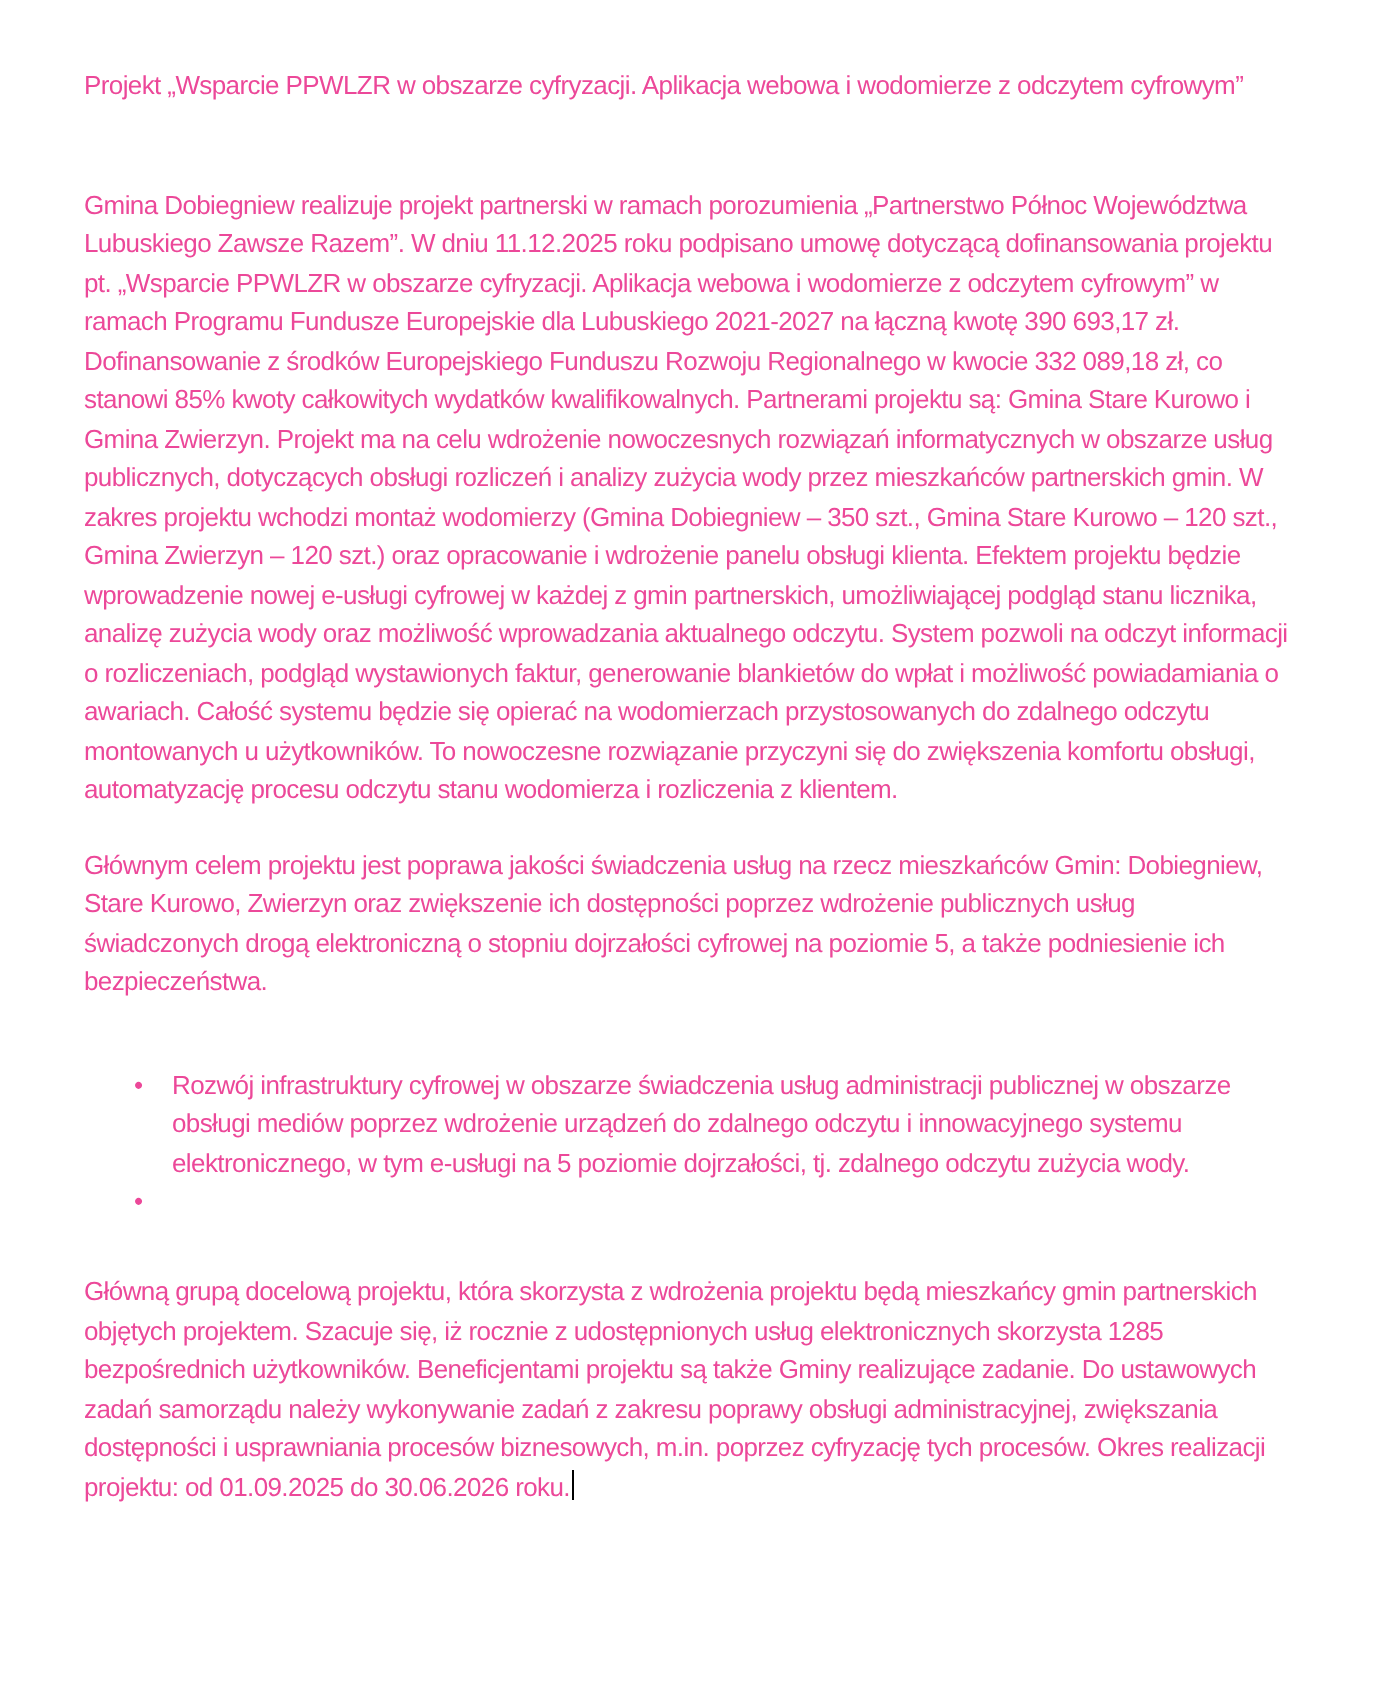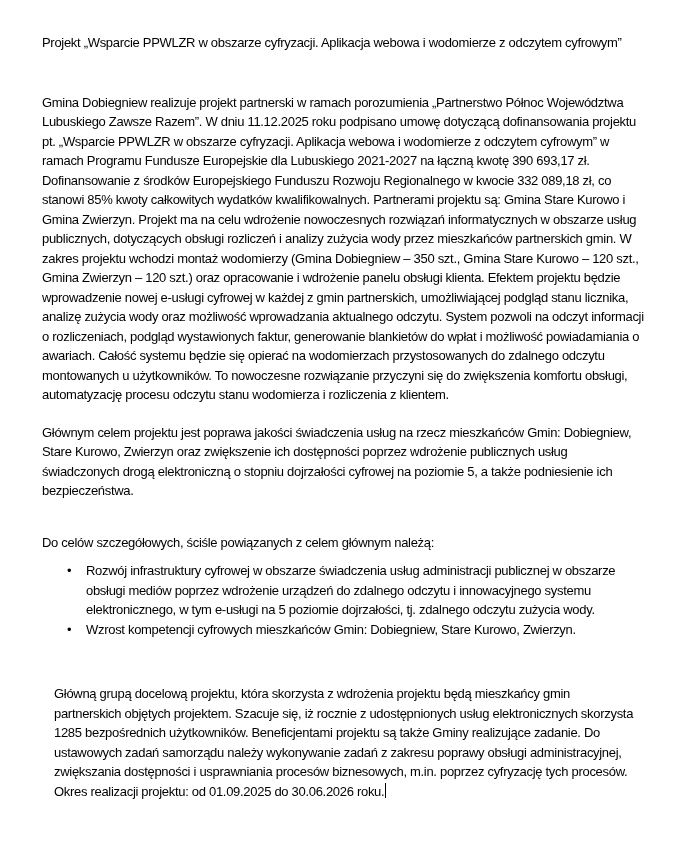--- a/index.html
+++ b/index.html
@@ -6,21 +6,21 @@
   body {
     width: 688px; height: 849px;
     background: #ffffff;
     font-family: "Liberation Sans", sans-serif;
   }
   .page {
     box-sizing: border-box;
     width: 688px; height: 849px;
     padding: 33px 40px 20px 42px;
     overflow: hidden;
-    color: #000000;
+    color: #ec4899;
     font-size: 13px;
     line-height: 19.5px;
     letter-spacing: -0.3px;
     cursor: text;
   }
   p { margin: 0; }
   .doc-title      { margin: 0 0 40px 0; }
   .p-intro        { margin: 0 0 18px 0; }
   .p-goal         { margin: 0 0 32px 0; }
   .p-goals-intro  { margin: 0 0 9px 0; }
@@ -28,50 +28,48 @@
     list-style: none;
     margin: 0 0 45px 0;
     padding: 0;
   }
   ul.goals li { position: relative; padding-left: 44px; }
   ul.goals li .marker {
     position: absolute;
     left: 25px; top: 0;
     letter-spacing: 0;
   }
-  .p-target { margin: 12px; }
+  .p-target { margin: 0; }
   .caret {
     display: inline-block;
     width: 1px; height: 15px;
     background: #000000;
     vertical-align: -2px;
     margin-left: 1px;
   }
 </style>
 </head>
 <body>
 
 <div class="page">
 
   <p class="doc-title">Projekt „Wsparcie PPWLZR w obszarze cyfryzacji. Aplikacja webowa i wodomierze z odczytem cyfrowym”</p>
 
   <p class="p-intro">Gmina Dobiegniew realizuje projekt partnerski w ramach porozumienia „Partnerstwo Północ Województwa Lubuskiego Zawsze Razem”. W dniu 11.12.2025 roku podpisano umowę dotyczącą dofinansowania projektu pt. „Wsparcie PPWLZR w obszarze cyfryzacji. Aplikacja webowa i wodomierze z odczytem cyfrowym” w ramach Programu Fundusze Europejskie dla Lubuskiego 2021-2027 na łączną kwotę 390 693,17 zł. Dofinansowanie z środków Europejskiego Funduszu Rozwoju Regionalnego w kwocie 332 089,18 zł, co stanowi 85% kwoty całkowitych wydatków kwalifikowalnych. Partnerami projektu są: Gmina Stare Kurowo i Gmina Zwierzyn. Projekt ma na celu wdrożenie nowoczesnych rozwiązań informatycznych w obszarze usług publicznych, dotyczących obsługi rozliczeń i analizy zużycia wody przez mieszkańców partnerskich gmin. W zakres projektu wchodzi montaż wodomierzy (Gmina Dobiegniew – 350 szt., Gmina Stare Kurowo – 120 szt., Gmina Zwierzyn – 120 szt.) oraz opracowanie i wdrożenie panelu obsługi klienta. Efektem projektu będzie wprowadzenie nowej e-usługi cyfrowej w każdej z gmin partnerskich, umożliwiającej podgląd stanu licznika, analizę zużycia wody oraz możliwość wprowadzania aktualnego odczytu. System pozwoli na odczyt informacji o rozliczeniach, podgląd wystawionych faktur, generowanie blankietów do wpłat i możliwość powiadamiania o awariach. Całość systemu będzie się opierać na wodomierzach przystosowanych do zdalnego odczytu montowanych u użytkowników. To nowoczesne rozwiązanie przyczyni się do zwiększenia komfortu obsługi, automatyzację procesu odczytu stanu wodomierza i rozliczenia z klientem.</p>
 
   <p class="p-goal">Głównym celem projektu jest poprawa jakości świadczenia usług na rzecz mieszkańców Gmin: Dobiegniew, Stare Kurowo, Zwierzyn oraz zwiększenie ich dostępności poprzez wdrożenie publicznych usług świadczonych drogą elektroniczną o stopniu dojrzałości cyfrowej na poziomie 5, a także podniesienie ich bezpieczeństwa.</p>
 
-  <p class="p-goals-intro">Do celów szczegółowych, ściśle powiązanych z celem głównym należą:</p>
 
   <ul class="goals">
     <li>
       <span class="marker">•</span>
       <span>Rozwój infrastruktury cyfrowej w obszarze świadczenia usług administracji publicznej w obszarze obsługi mediów poprzez wdrożenie urządzeń do zdalnego odczytu i innowacyjnego systemu elektronicznego, w tym e-usługi na 5 poziomie dojrzałości, tj. zdalnego odczytu zużycia wody.</span>
     </li>
     <li>
       <span class="marker">•</span>
-      <span>Wzrost kompetencji cyfrowych mieszkańców Gmin: Dobiegniew, Stare Kurowo, Zwierzyn.</span>
     </li>
   </ul>
 
   <p class="p-target">
     <span>Główną grupą docelową projektu, która skorzysta z wdrożenia projektu będą mieszkańcy gmin partnerskich objętych projektem. Szacuje się, iż rocznie z udostępnionych usług elektronicznych skorzysta 1285 bezpośrednich użytkowników. Beneficjentami projektu są także Gminy realizujące zadanie. Do ustawowych zadań samorządu należy wykonywanie zadań z zakresu poprawy obsługi administracyjnej, zwiększania dostępności i usprawniania procesów biznesowych, m.in. poprzez cyfryzację tych procesów. Okres realizacji projektu: od 01.09.2025 do 30.06.2026 roku.</span><span class="caret"></span>
   </p>
 
 </div>
 
 </body></html>

